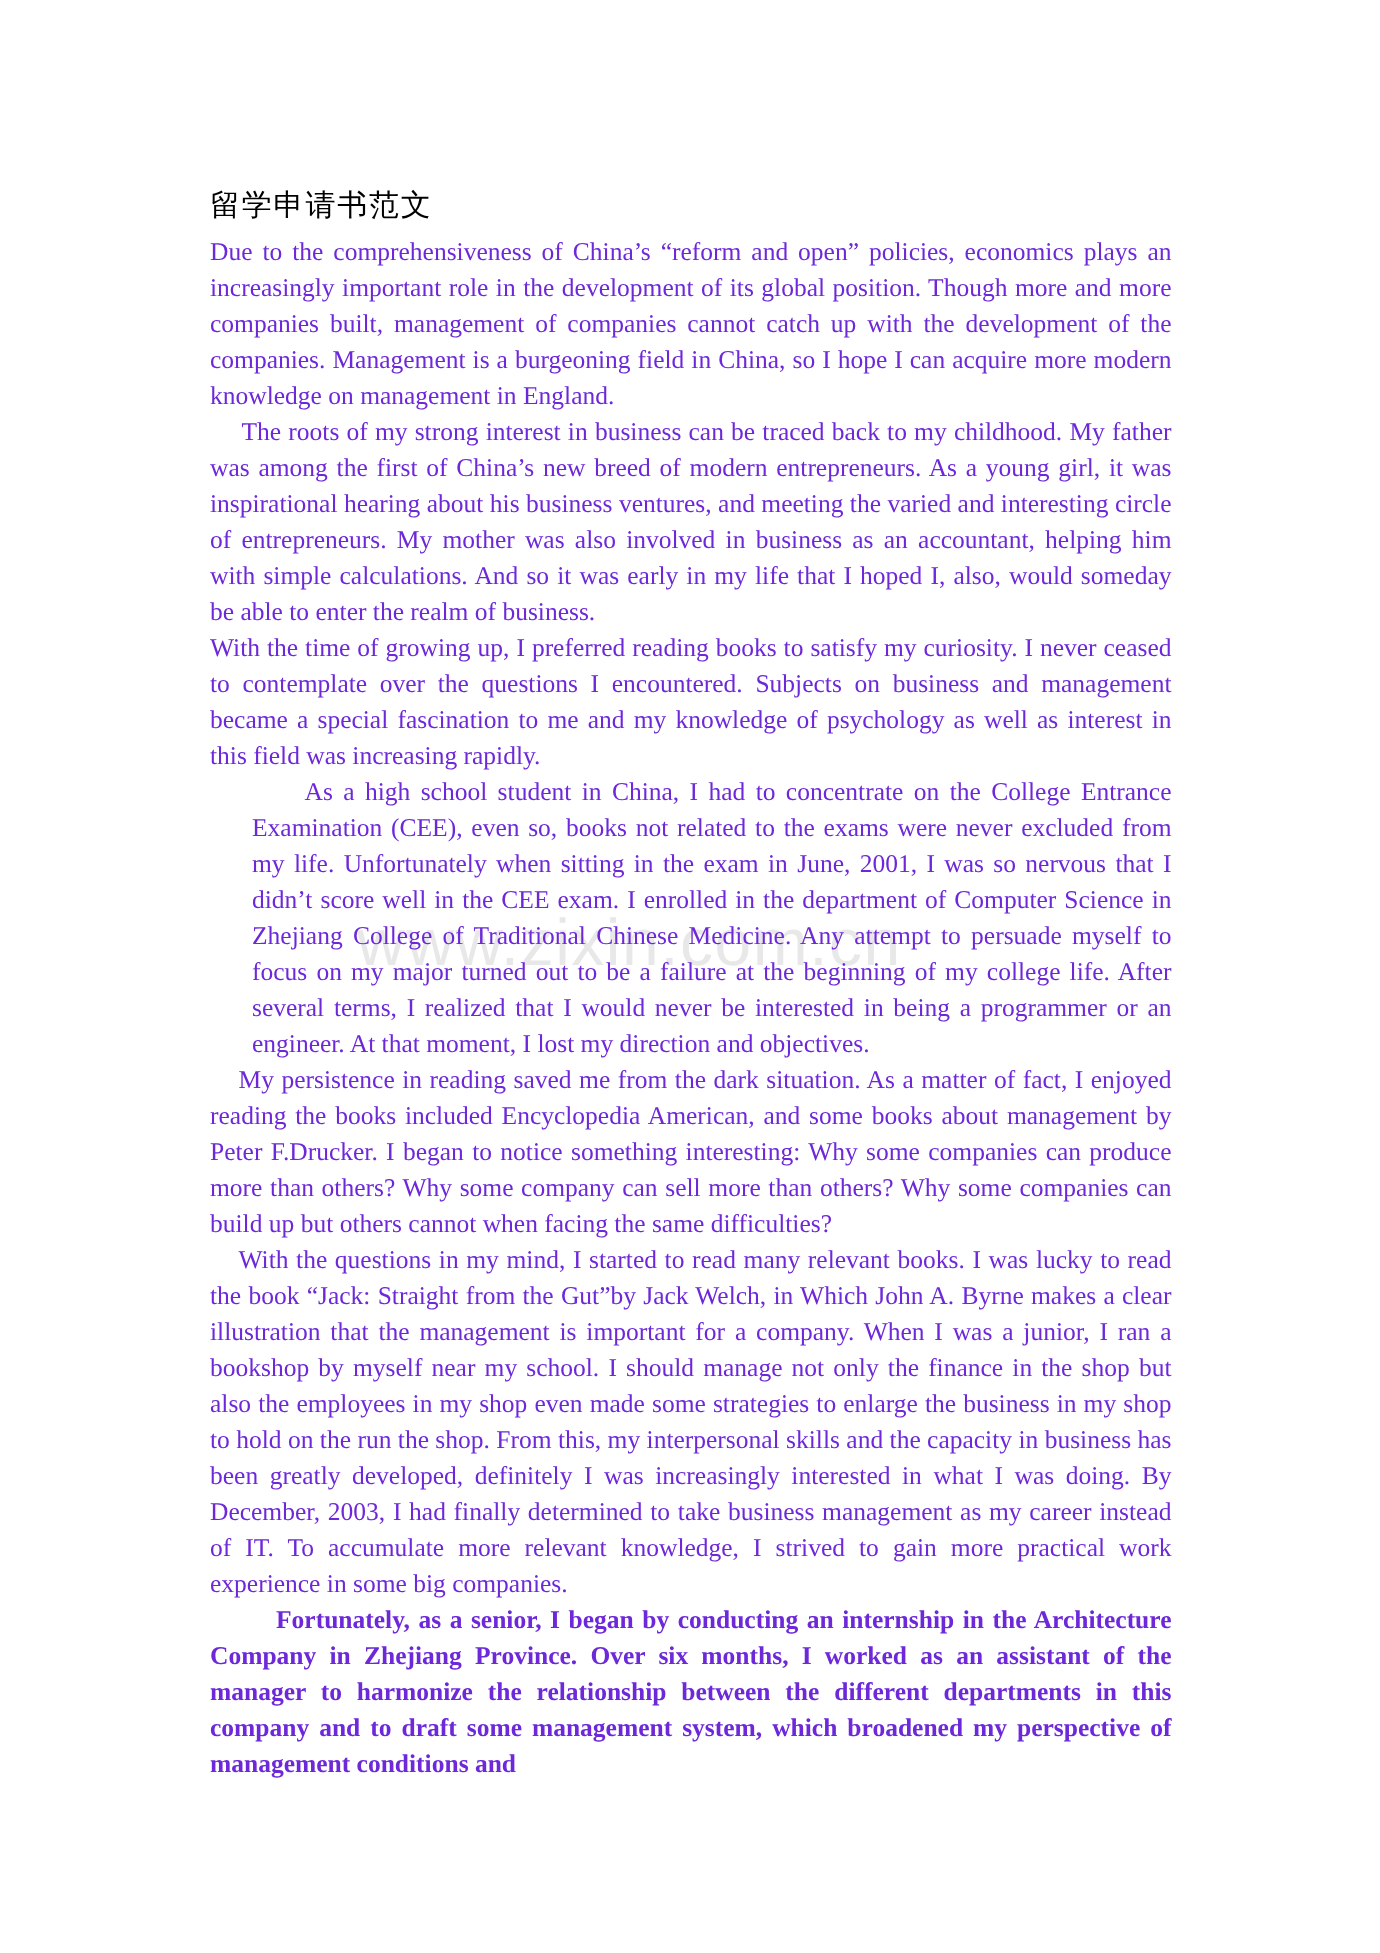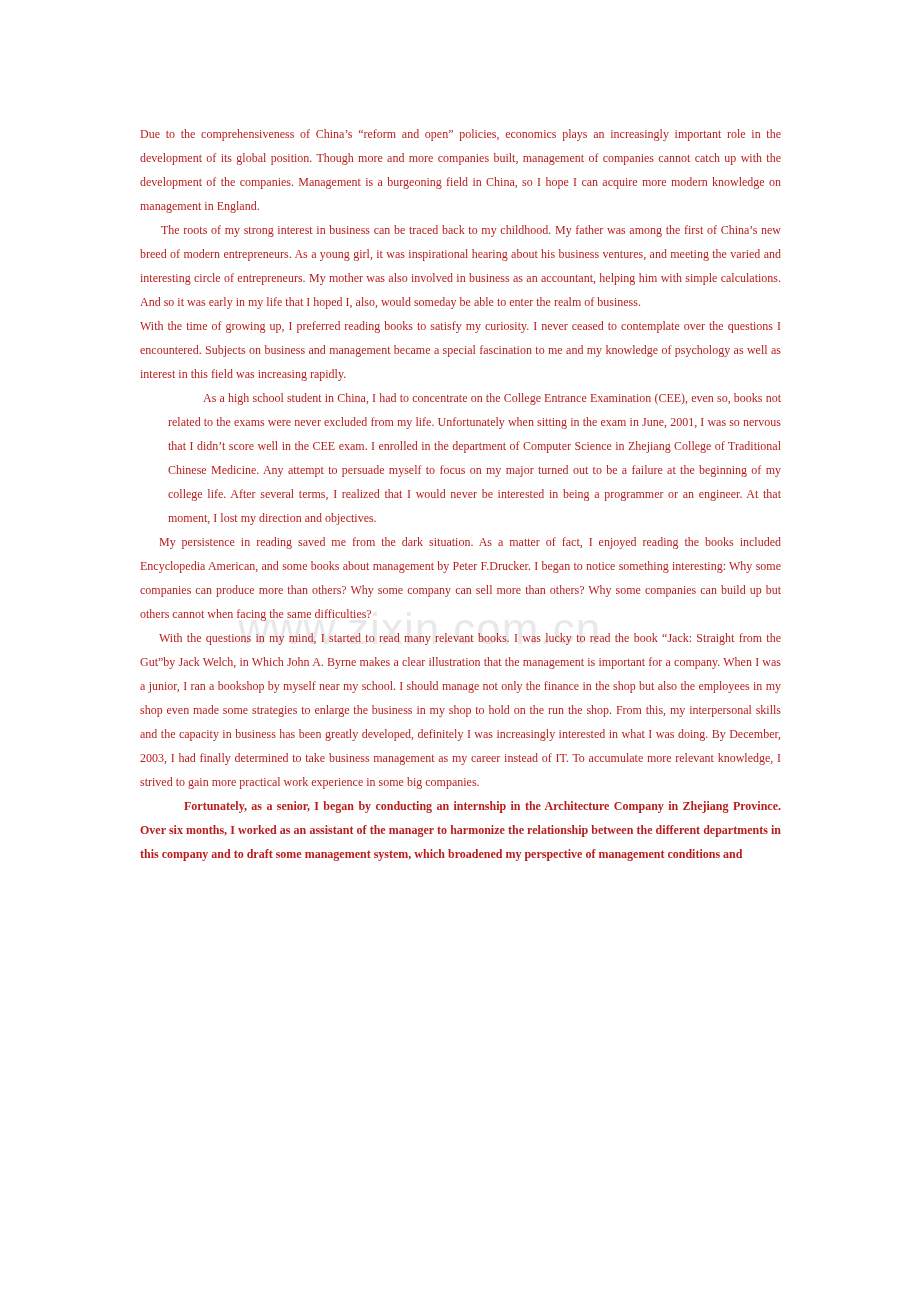--- a/index.html
+++ b/index.html
@@ -32,25 +32,25 @@
       font-family: "DejaVu Sans", sans-serif;
       font-size: 20px;
       line-height: 28px;
       letter-spacing: 1.2px;
       margin: 0 0 6px 0;
       font-weight: normal;
       height: 28px;
     }
     .para {
       font-family: "Liberation Serif", serif;
-      font-size: 12px;
+      font-size: 17px;
       line-height: 24px;
       text-align: justify;
       margin: 0;
-      color: #b91c1c;
+      color: #6d28d9;
     }
     .indent-none { text-indent: 0; }
     .indent-s { text-indent: 19px; }
     .indent-m { text-indent: 21px; }
     .indent-l { text-indent: 35px; margin-left: 28px; }
     .indent-xl { text-indent: 44px; font-weight: bold; }
     .watermark {
       position: absolute;
       left: 238px;
       top: 604px;
@@ -64,20 +64,21 @@
     }
   </style>
 </head>
 <body>
 
 <div class="page">
 
   <div class="watermark">www.zixin.com.cn</div>
 
   <div class="content">
+    <h1 class="doc-title">留学申请书范文</h1>
 
     <p class="para indent-none">Due to the comprehensiveness of China’s “reform and open” policies, economics plays an increasingly important role in the development of its global position. Though more and more companies built, management of companies cannot catch up with the development of the companies. Management is a burgeoning field in China, so I hope I can acquire more modern knowledge on management in England.</p>
     <p class="para indent-m">The roots of my strong interest in business can be traced back to my childhood.  My father was among the first of China’s new breed of modern entrepreneurs. As a young girl, it was inspirational hearing about his business ventures, and meeting the varied and interesting circle of entrepreneurs. My mother was also involved in business as an accountant, helping him with simple calculations. And so it was early in my life that I hoped I, also, would someday be able to enter the realm of business.</p>
     <p class="para indent-none">With the time of growing up, I preferred reading books to satisfy my curiosity. I never ceased to contemplate over the questions I encountered. Subjects on business and management became a special fascination to me and my knowledge of psychology as well as interest in this field was increasing rapidly.</p>
     <p class="para indent-l">As a high school student in China, I had to concentrate on the College Entrance Examination (CEE), even so, books not related to the exams were never excluded from my life. Unfortunately when sitting in the exam in June, 2001, I was so nervous that I didn’t score well in the CEE exam. I enrolled in the department of Computer Science in Zhejiang College of Traditional Chinese Medicine. Any attempt to persuade myself to focus on my major turned out to be a failure at the beginning of my college life. After several terms, I realized that I would never be interested in being a programmer or an engineer. At that moment, I lost my direction and objectives.</p>
     <p class="para indent-s">My persistence in reading saved me from the dark situation. As a matter of fact, I enjoyed reading the books included Encyclopedia American, and some books about management by Peter F.Drucker. I began to notice something interesting: Why some companies can produce more than others? Why some company can sell more than others? Why some companies can build up but others cannot when facing the same difficulties?</p>
     <p class="para indent-s">With the questions in my mind, I started to read many relevant books. I was lucky to read the book “Jack: Straight from the Gut”by Jack Welch,  in Which John A. Byrne makes a clear illustration that the management is important for a company. When I was a junior, I ran a bookshop by myself near my school. I should manage not only the finance in the shop but also the employees in my shop even made some strategies to enlarge the business in my shop to hold on the run the shop. From this, my interpersonal skills and the capacity in business has been greatly developed, definitely I was increasingly interested in what I was doing. By December, 2003, I had finally determined to take business management as my career instead of IT. To accumulate more relevant knowledge, I strived to gain more practical work experience in some big companies.</p>
     <p class="para indent-xl">Fortunately, as a senior, I began by conducting an internship in the Architecture Company in Zhejiang Province. Over six months, I worked as an assistant of the manager to harmonize the relationship between the different departments in this company and to draft some management system, which broadened my perspective of management conditions and</p>
   </div>
 

